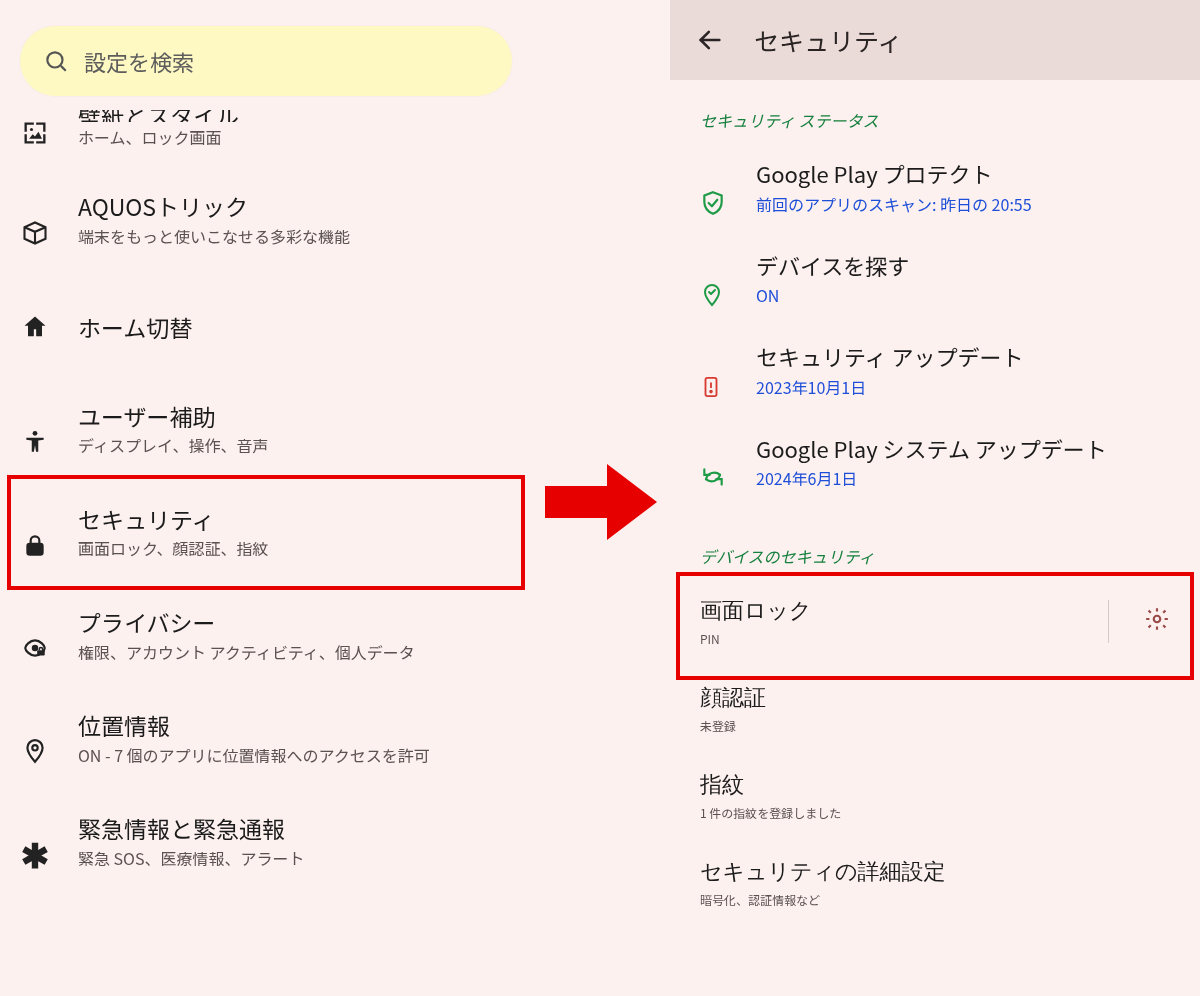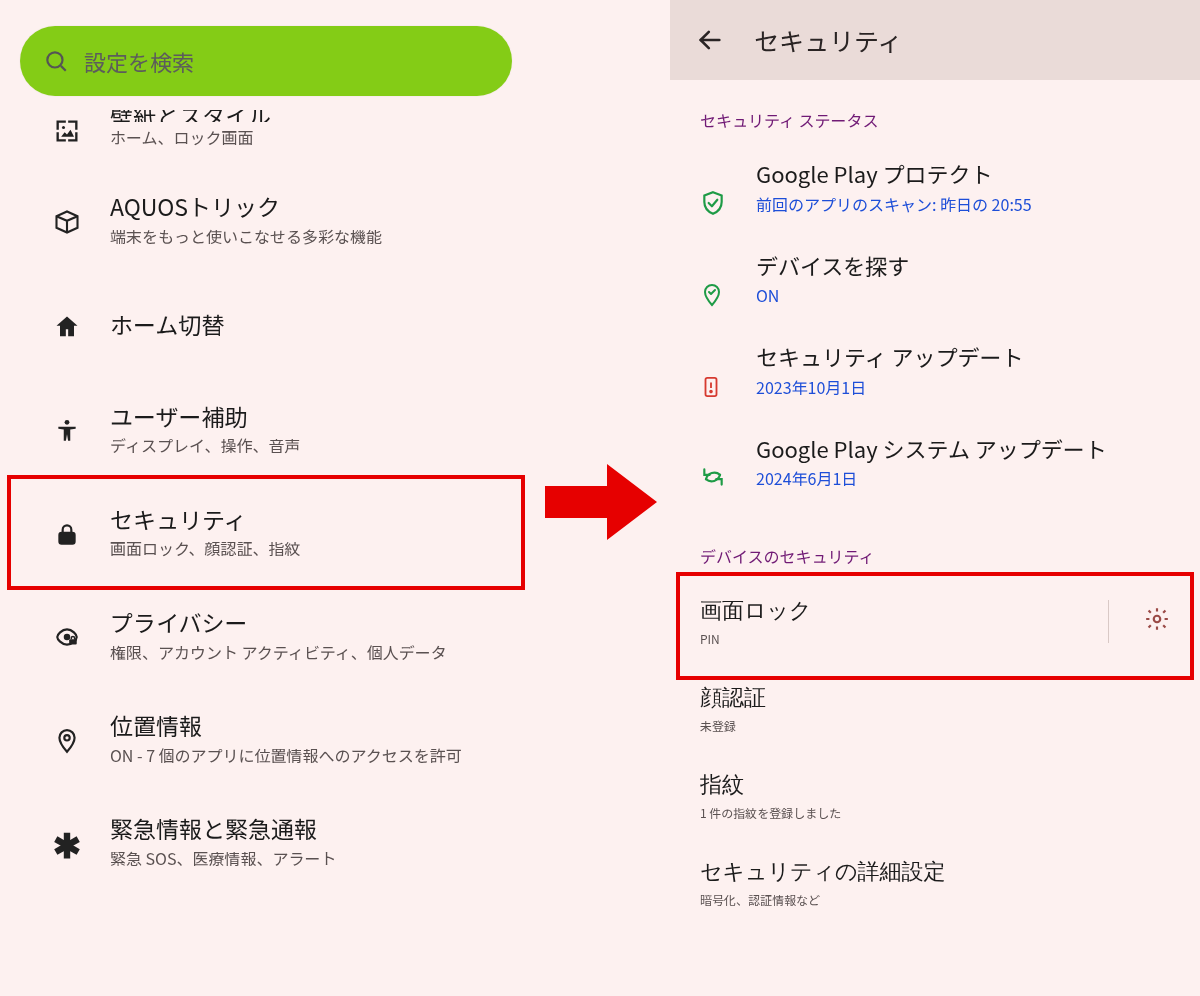--- a/index.html
+++ b/index.html
@@ -6,29 +6,29 @@
   html, body { width: 1200px; height: 996px; overflow: hidden; font-family: "Hiragino Sans", "Noto Sans JP", sans-serif; background: #fdf1f0; }
   .canvas { position: relative; width: 1200px; height: 996px; display: flex; }
   .panel { height: 100%; background: #fdf1f0; position: relative; }
   .panel.left  { width: 532px; }
   .gap         { width: 138px; position: relative; }
   .panel.right { width: 530px; }
 
   
   .search-bar {
     position: absolute; left: 20px; top: 26px; right: 20px; height: 70px;
-    background: #84cc16; border-radius: 35px; display: flex; align-items: center;
+    background: #fef9c3; border-radius: 35px; display: flex; align-items: center;
     padding: 0 22px; color: #666;
     box-shadow: 0 0 0 1px rgba(0,0,0,0.02);
   }
   .search-bar .icon { width: 28px; height: 28px; display:flex; align-items:center; justify-content:center; }
   .search-bar .text { font-size: 22px; margin-left: 14px; color: #5c5c5c; }
 
   .list { position: absolute; left: 0; right: 0; top: 108px; bottom: 0; overflow: hidden; }
-  .row { display: flex; align-items: center; padding: 24px 30px 24px 52px; }
+  .row { display: flex; align-items: flex-end; padding: 24px 30px 24px 20px; }
   .row.cut-top { padding-top: 6px; }
   .row .icon-cell { width: 58px; flex: 0 0 58px; display:flex; justify-content:flex-start; padding-top:4px; }
   .ico { width: 30px; height: 30px; display:flex; align-items:center; justify-content:center; color:#222; }
   .row .txt { flex: 1; }
   .row .title { font-size: 23px; color: #1b1b1b; line-height: 1.25; }
   .row .sub   { font-size: 16px; color: #5a5151; margin-top: 4px; line-height: 1.4; }
 
   .highlight-box {
     position: absolute; left: 7px; right: 7px; border: 4px solid #e60000; pointer-events: none;
   }
@@ -40,21 +40,21 @@
   }
 
   
   .r-header {
     height: 80px; background: #eadbd8; display: flex; align-items: center; padding: 0 20px;
   }
   .r-header .back { width: 40px; height: 40px; display:flex; align-items:center; justify-content:center; margin-right: 24px; }
   .r-header .ttl  { font-size: 25px; color: #2a2424; }
 
   .r-body { position: absolute; top: 80px; bottom: 0; left: 0; right: 0; }
-  .section-label { font-size: 16px; color: #701a75; padding: 28px 30px 10px 30px; }
+  .section-label { font-size: 16px; color: #15803d; padding: 28px 30px 10px 30px; font-style: italic; }
 
   .r-row { display:flex; align-items:flex-end; padding: 18px 30px 18px 30px; }
   .r-row .r-ico { width: 56px; flex:0 0 56px; display:flex; justify-content:flex-start; padding-top:2px; }
   .status-ico { width: 26px; height: 26px; }
   .r-row .r-text .r-title { font-size: 22px; color: #1b1b1b; line-height:1.25; }
   .r-row .r-text .r-sub   { font-size: 16px; color: #1d4ed8; margin-top: 4px; }
 
   .dev-row { padding: 18px 30px; display:flex; align-items:center; }
   .dev-row .tcol { flex:1; }
   .dev-row .dt  { font-size: 22px; color:#1b1b1b;font-family:Liberation Serif, serif; }

